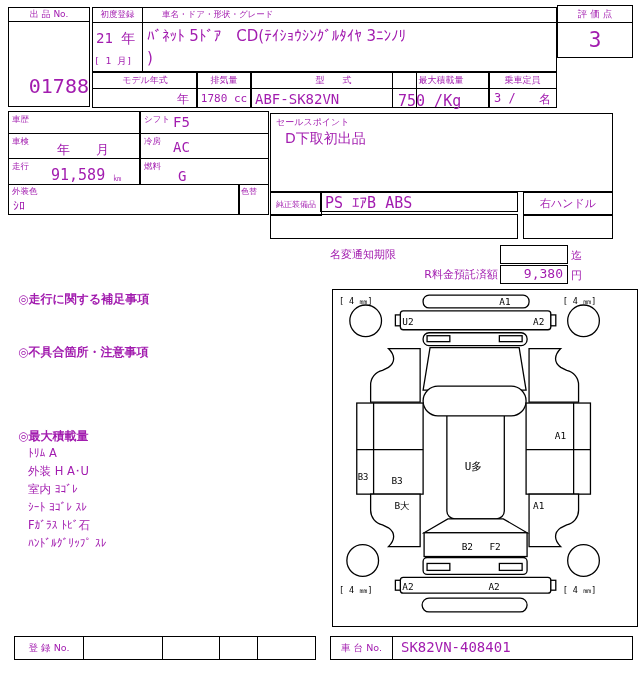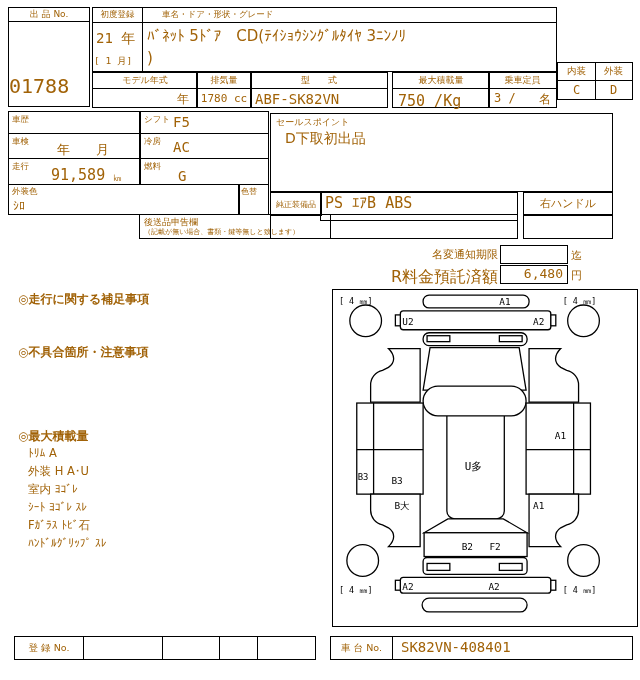--- a/index.html
+++ b/index.html
@@ -1,33 +1,33 @@
 <!DOCTYPE html>
 <html><head>
 <meta charset="utf-8">
 <style>
 html,body{margin:0;padding:0;background:#fff}
-.sheet{position:relative;width:640px;height:680px;background:#fff;color:#a16207;
+.sheet{position:relative;width:640px;height:680px;background:#fff;color:#a21caf;
   font-family:"DejaVu Sans",sans-serif;overflow:hidden}
 .a{position:absolute;box-sizing:border-box}
 .b{border:1.5px solid #000}
 .mono{font-family:"DejaVu Sans Mono","DejaVu Sans",monospace}
 .pre{white-space:pre}
 .hdr{font-size:9px;text-align:center;border-bottom:1.5px solid #000;height:15px;line-height:14px;overflow:hidden}
 .lab{font-size:8.5px;line-height:10px}
 .cv{overflow:hidden}
 svg text{font-family:"DejaVu Sans Mono","DejaVu Sans",monospace;fill:#000}
 </style>
 </head>
 <body>
 
 <div class="sheet">
 
   <div class="a b" style="left:8px;top:7px;width:82px;height:15px;font-size:9px;text-align:center;line-height:12px">出 品 No.</div>
-  <div class="a b mono" style="left:8px;top:21px;width:82px;height:86px;display:flex;align-items:flex-end;justify-content:flex-start;padding-bottom:8px;font-size:20px">
+  <div class="a b mono" style="left:8px;top:21px;width:82px;height:86px;display:flex;align-items:flex-end;justify-content:flex-end;padding-bottom:8px;font-size:20px">
     <span>01788</span>
   </div>
 
   <div class="a b" style="left:92px;top:7px;width:465px;height:65px">
     <div class="a" style="left:49px;top:0;bottom:0;border-left:1.5px solid #000"></div>
     <div class="a" style="left:0;top:0;width:49px;height:15px;border-bottom:1.5px solid #000;font-size:8.5px;text-align:center;line-height:13px">初度登録</div>
     <div class="a" style="left:49px;top:0;right:0;height:15px;border-bottom:1.5px solid #000;font-size:8.5px;line-height:13px;padding-left:20px">車名・ドア・形状・グレード</div>
     <div class="a mono" style="left:3px;top:22px;width:46px;font-size:14px">21 年</div>
     <div class="a mono" style="left:1px;top:47px;width:48px;font-size:9.5px">[ 1 月]</div>
     <div class="a pre" style="left:54px;top:19px;right:2px;font-size:15px;overflow:hidden">ﾊﾞﾈｯﾄ 5ﾄﾞｱ　CD(ﾃｲｼｮｳｼﾝｸﾞﾙﾀｲﾔ 3ﾆﾝﾉﾘ</div>
@@ -35,49 +35,42 @@
   </div>
 
   <div class="a b" style="left:92px;top:72px;width:106px;height:36px">
     <div class="hdr">モデル年式</div>
     <div class="cv" style="font-size:12px;text-align:right;padding:2px 8px 0 0">年</div>
   </div>
   <div class="a b" style="left:196px;top:72px;width:56px;height:36px">
     <div class="hdr">排気量</div>
     <div class="cv mono" style="font-size:11px;text-align:center;padding-top:3px">1780 cc</div>
   </div>
-  <div class="a b" style="left:250px;top:72px;width:138px;height:36px">
+  <div class="a b" style="left:250px;top:72px;width:167px;height:36px">
     <div class="hdr">型　　式</div>
     <div class="cv mono" style="font-size:14px;padding:2px 0 0 4px">ABF-SK82VN</div>
   </div>
   <div class="a b" style="left:392px;top:72px;width:98px;height:36px">
     <div class="hdr">最大積載量</div>
     <div class="cv mono" style="font-size:15px;display:flex;justify-content:flex-start;padding:3px 5px 0 5px">
       <span>750 /</span>
       <span>Kg</span>
     </div>
   </div>
   <div class="a b" style="left:488px;top:72px;width:69px;height:36px">
     <div class="hdr">乗車定員</div>
     <div class="cv" style="font-size:12px;display:flex;justify-content:space-between;padding:2px 5px 0 5px">
       <span class="mono">3 /</span>
       <span>名</span>
     </div>
   </div>
 
-  <div class="a b" style="left:557px;top:62px;width:76px;height:38px">
-    <div class="a" style="left:50%;top:0;bottom:0;border-left:1.5px solid #000"></div>
-    <div style="display:flex;height:17px;border-bottom:1.5px solid #000;font-size:9.5px;text-align:center;line-height:16px">
-      <div style="width:50%">内装</div>
-      <div style="width:50%">外装</div>
-    </div>
-    <div class="mono" style="display:flex;font-size:12px;text-align:center;line-height:18px">
-      <div style="width:50%">C</div>
-      <div style="width:50%">D</div>
-    </div>
+  <div class="a b" style="left:557px;top:5px;width:76px;height:53px">
+    <div style="height:16px;border-bottom:1.5px solid #000;font-size:9.5px;text-align:center;line-height:15px">評 価 点</div>
+    <div class="mono" style="font-size:21px;text-align:center;line-height:34px">3</div>
   </div>
 
   <div class="a b" style="left:8px;top:111px;width:133px;height:23px">
     <div class="lab a" style="left:3px;top:2px">車歴</div>
   </div>
   <div class="a b" style="left:139px;top:111px;width:130px;height:23px">
     <div class="lab a" style="left:4px;top:2px">シフト</div>
     <div class="a mono" style="left:33px;top:2px;font-size:14px">F5</div>
   </div>
 
@@ -101,45 +94,41 @@
   </div>
 
   <div class="a b" style="left:8px;top:184px;width:232px;height:31px">
     <div class="lab a" style="left:3px;top:1px">外装色</div>
     <div class="a" style="left:4px;top:14px;font-size:12px">ｼﾛ</div>
   </div>
   <div class="a b" style="left:238px;top:184px;width:31px;height:31px">
     <div class="a" style="left:2px;top:1px;font-size:8px">色替</div>
   </div>
 
-  <div class="a b" style="left:139px;top:214px;width:192px;height:25px">
-    <div class="a" style="left:4px;top:1px;font-size:9px">後送品申告欄</div>
-    <div class="a" style="left:4px;top:12px;font-size:7px;white-space:nowrap">（記載が無い場合、書類・鍵等無しと致します）</div>
-  </div>
 
   <div class="a b" style="left:270px;top:113px;width:343px;height:79px">
     <div class="a" style="left:5px;top:2px;font-size:9px">セールスポイント</div>
     <div class="a" style="left:14px;top:16px;font-size:14px">D下取初出品</div>
   </div>
   <div class="a b" style="left:270px;top:192px;width:52px;height:24px;display:flex;align-items:center;justify-content:center;font-size:8px">
     <span>純正装備品</span>
   </div>
-  <div class="a b mono pre" style="left:320px;top:192px;width:198px;height:29px;font-size:15px;line-height:21px;padding-left:4px;overflow:hidden">PS ｴｱB ABS</div>
+  <div class="a b mono pre" style="left:320px;top:192px;width:198px;height:20px;font-size:15px;line-height:21px;padding-left:4px;overflow:hidden">PS ｴｱB ABS</div>
   <div class="a b" style="left:270px;top:214px;width:248px;height:25px"></div>
   <div class="a b" style="left:523px;top:192px;width:90px;height:24px;font-size:11px;text-align:center;line-height:21px">右ハンドル</div>
   <div class="a b" style="left:523px;top:214px;width:90px;height:25px"></div>
 
-  <div class="a" style="left:330px;top:247px;width:168px;font-size:11px;text-align:right">名変通知期限</div>
+  <div class="a" style="left:330px;top:247px;width:168px;font-size:11px;text-align:left">名変通知期限</div>
   <div class="a b" style="left:500px;top:245px;width:68px;height:19px">
     <span></span>
   </div>
   <div class="a" style="left:571px;top:248px;font-size:11px">迄</div>
 
-  <div class="a" style="left:330px;top:267px;width:168px;font-size:16px;text-align:right">R料金預託済額</div>
-  <div class="a b mono" style="left:500px;top:265px;width:68px;height:19px;font-size:13px;text-align:right;line-height:16px;padding-right:4px">6,480</div>
+  <div class="a" style="left:330px;top:267px;width:168px;font-size:11px;text-align:right">R料金預託済額</div>
+  <div class="a b mono" style="left:500px;top:265px;width:68px;height:19px;font-size:13px;text-align:right;line-height:16px;padding-right:4px">9,380</div>
   <div class="a" style="left:571px;top:268px;font-size:11px">円</div>
 
   <div class="a" style="left:18px;top:291px;font-size:12px;font-weight:600">◎走行に関する補足事項</div>
   <div class="a" style="left:18px;top:344px;font-size:12px;font-weight:600">◎不具合箇所・注意事項</div>
   <div class="a" style="left:18px;top:428px;font-size:12px;font-weight:600">◎最大積載量</div>
   <div class="a" style="left:28px;top:446px;width:260px">
     <div style="height:18px;font-size:11.5px">ﾄﾘﾑ A</div>
     <div style="height:18px;font-size:11.5px">外装 H A･U</div>
     <div style="height:18px;font-size:11.5px">室内 ﾖｺﾞﾚ</div>
     <div style="height:18px;font-size:11.5px">ｼｰﾄ ﾖｺﾞﾚ ｽﾚ</div>

